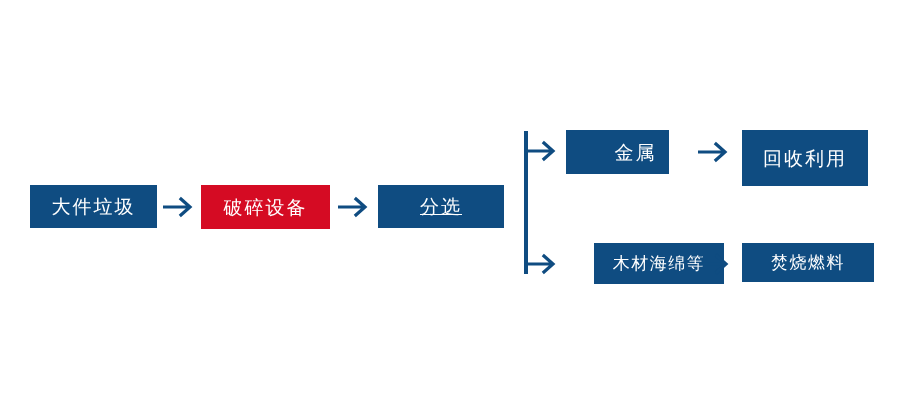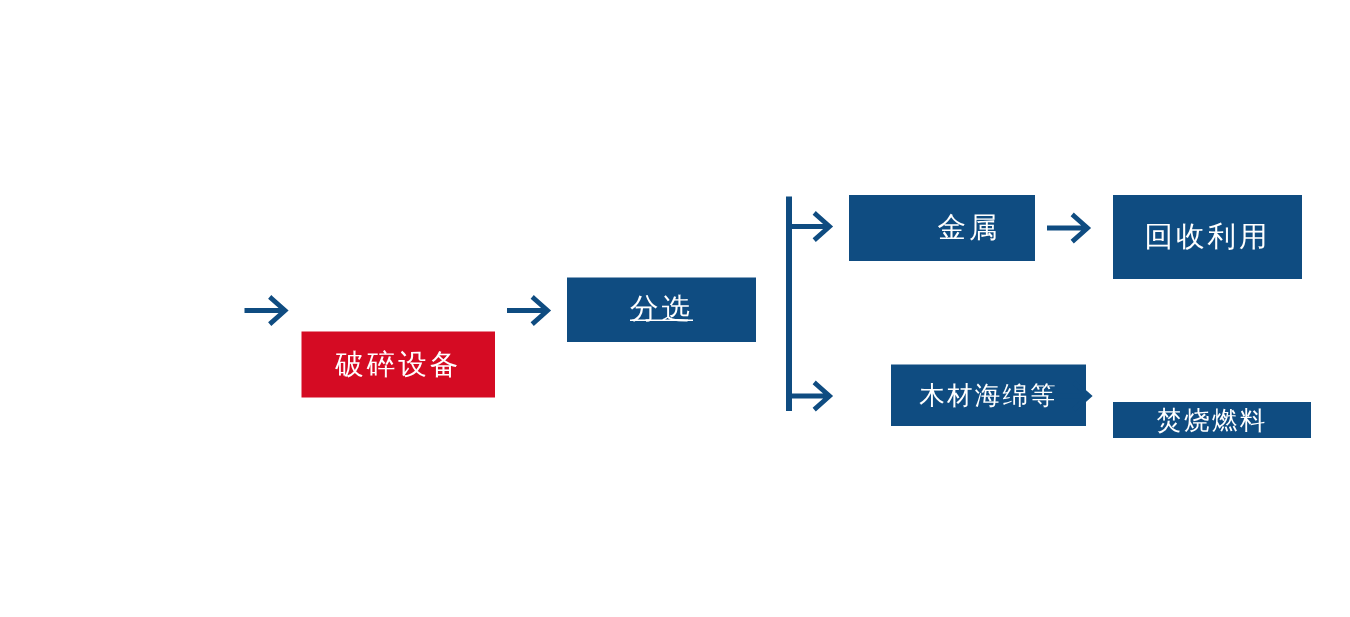--- a/index.html
+++ b/index.html
@@ -56,46 +56,47 @@
   .branch-trunk {
     position: absolute;
     background: #0F4C81;
   }
 </style>
 </head>
 <body>
 
 <div id="canvas">
 
+  <div class="node" style="left:30px; top:185px; width:127px; height:43px;">大件垃圾</div>
 
   <div class="arrow" style="left:162px; top:192px; width:36px; height:30px;">
     <svg width="34" height="24" viewBox="0 0 34 24" aria-hidden="true">
       <path d="M1 12 H24 M18 4 L27 12 L18 20" fill="none" stroke="#0F4C81" stroke-width="3.2" stroke-linecap="square" stroke-linejoin="miter"></path>
     </svg>
   </div>
 
-  <div class="node accent" style="left:201px; top:185px; width:129px; height:44px;margin-top:36px;">破碎设备</div>
+  <div class="node accent" style="left:201px; top:185px; width:129px; height:44px;">破碎设备</div>
 
   <div class="arrow" style="left:337px; top:192px; width:36px; height:30px;">
     <svg width="34" height="24" viewBox="0 0 34 24" aria-hidden="true">
       <path d="M1 12 H24 M18 4 L27 12 L18 20" fill="none" stroke="#0F4C81" stroke-width="3.2" stroke-linecap="square" stroke-linejoin="miter"></path>
     </svg>
   </div>
 
   <div class="node" style="left:378px; top:185px; width:126px; height:43px;text-decoration:underline;">分选</div>
 
   <div class="branch-trunk" style="left:524px; top:131px; width:4px; height:143px;"></div>
 
   <div class="arrow" style="left:525px; top:138px; width:36px; height:26px;">
     <svg width="34" height="24" viewBox="0 0 34 24" aria-hidden="true">
       <path d="M1 12 H24 M18 4 L27 12 L18 20" fill="none" stroke="#0F4C81" stroke-width="3.2" stroke-linecap="square" stroke-linejoin="miter"></path>
     </svg>
   </div>
 
-  <div class="node" style="left:566px; top:130px; width:124px; height:44px;padding-left:36px;">金属</div>
+  <div class="node" style="left:566px; top:130px; width:103px; height:44px;padding-left:36px;">金属</div>
 
   <div class="arrow" style="left:697px; top:139px; width:36px; height:26px;">
     <svg width="34" height="24" viewBox="0 0 34 24" aria-hidden="true">
       <path d="M1 12 H24 M18 4 L27 12 L18 20" fill="none" stroke="#0F4C81" stroke-width="3.2" stroke-linecap="square" stroke-linejoin="miter"></path>
     </svg>
   </div>
 
   <div class="node" style="left:742px; top:130px; width:126px; height:56px;">回收利用</div>
 
   <div class="arrow" style="left:525px; top:251px; width:36px; height:26px;">
@@ -105,15 +106,15 @@
   </div>
 
   <div class="node small" style="left:558px; top:243px; width:130px; height:41px;margin-left:36px;">木材海绵等</div>
 
   <div class="arrow" style="left:698px; top:251px; width:36px; height:26px;">
     <svg width="34" height="24" viewBox="0 0 34 24" aria-hidden="true">
       <path d="M1 12 H24 M18 4 L27 12 L18 20" fill="none" stroke="#0F4C81" stroke-width="3.2" stroke-linecap="square" stroke-linejoin="miter"></path>
     </svg>
   </div>
 
-  <div class="node small" style="left:742px; top:243px; width:132px; height:24px;margin-top:25px;">焚烧燃料</div>
+  <div class="node small" style="left:742px; top:243px; width:132px; height:39px;">焚烧燃料</div>
 
 </div>
 
 </body></html>

